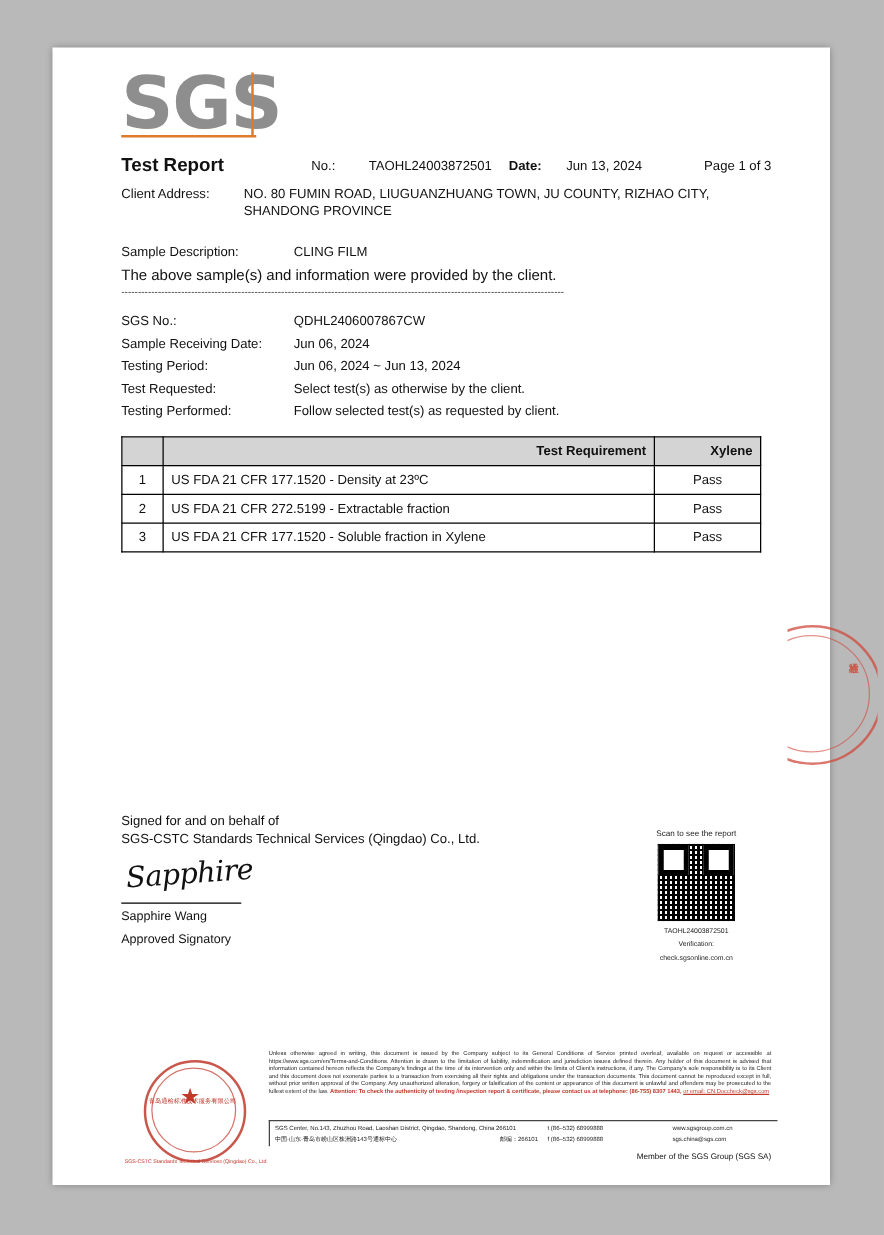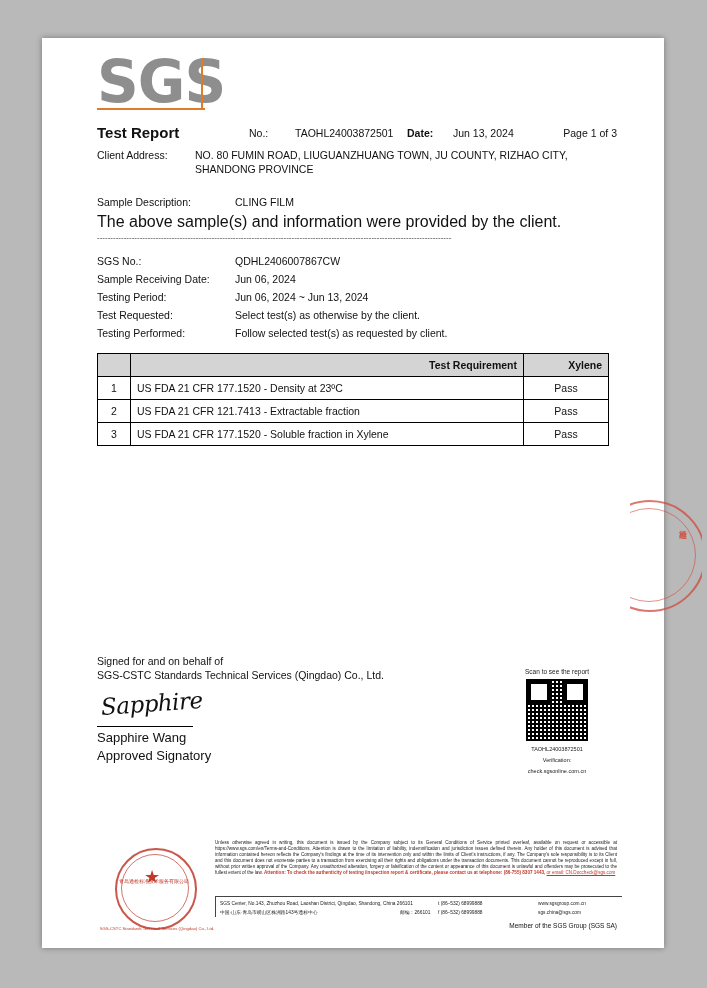--- a/index.html
+++ b/index.html
@@ -135,21 +135,21 @@
     font-size: 10.5px;
     color: #111;
     line-height: 15px;
     height: 15px;
     margin-top: 3px;
   }
   .kv2 .k { position: absolute; left: 0; top: 0; }
   .kv2 .v { position: absolute; left: 138px; top: 0; }
 
   .note {
-    font-size: 16px;
+    font-size: 12px;
     color: #111;
     margin-top: 3px;
   }
   .dashline {
     font-size: 8px;
     color: #333;
     letter-spacing: 0px;
     margin-top: 2px;
     white-space: nowrap;
     overflow: hidden;
@@ -201,21 +201,21 @@
     transform-origin: left center;
     display: inline-block;
   }
   .sig-rule {
     width: 96px;
     height: 1px;
     background: #000;
     margin-top: 6px;
   }
   .sig-name {
-    font-size: 13px;
+    font-size: 10px;
     color: #111;
     margin-top: 4px;
     line-height: 14px;
   }
 
   
   .qr-block {
     position: absolute;
     left: 400px;
     top: 14px;
@@ -472,21 +472,21 @@
           </tr>
         </thead>
         <tbody>
           <tr>
             <td class="c-idx">1</td>
             <td class="c-req">US FDA 21 CFR 177.1520 - Density at 23ºC</td>
             <td class="c-com">Pass</td>
           </tr>
           <tr>
             <td class="c-idx">2</td>
-            <td class="c-req">US FDA 21 CFR 121.7413 - Extractable fraction</td>
+            <td class="c-req">US FDA 21 CFR 272.5199 - Extractable fraction</td>
             <td class="c-com">Pass</td>
           </tr>
           <tr>
             <td class="c-idx">3</td>
             <td class="c-req">US FDA 21 CFR 177.1520 - Soluble fraction in Xylene</td>
             <td class="c-com">Pass</td>
           </tr>
         </tbody>
       </table>
 

